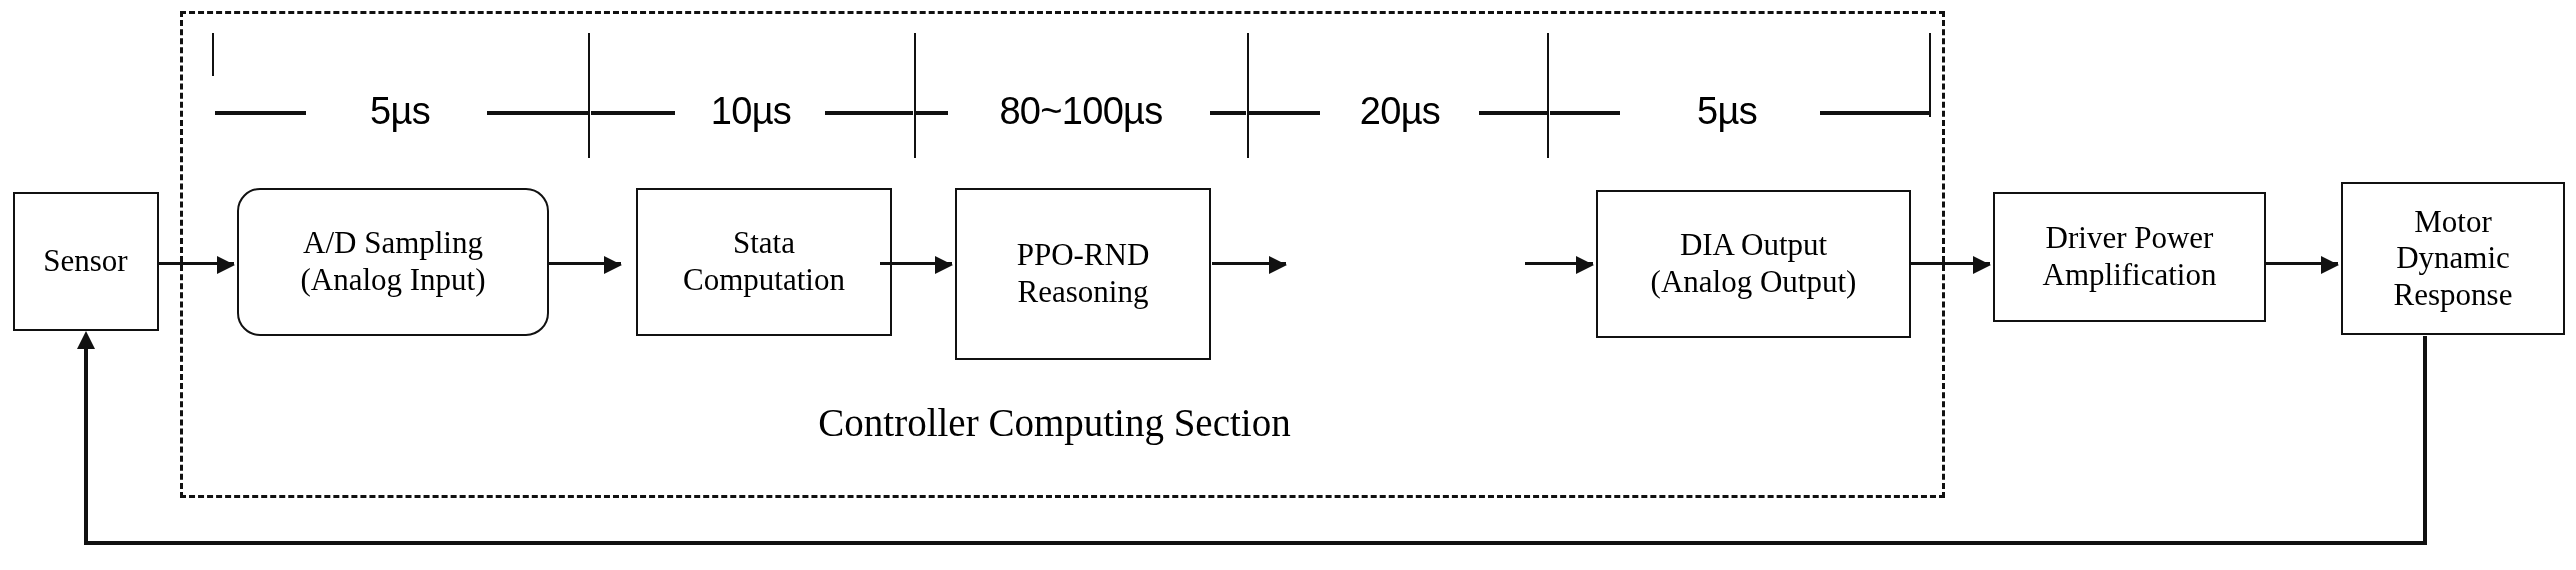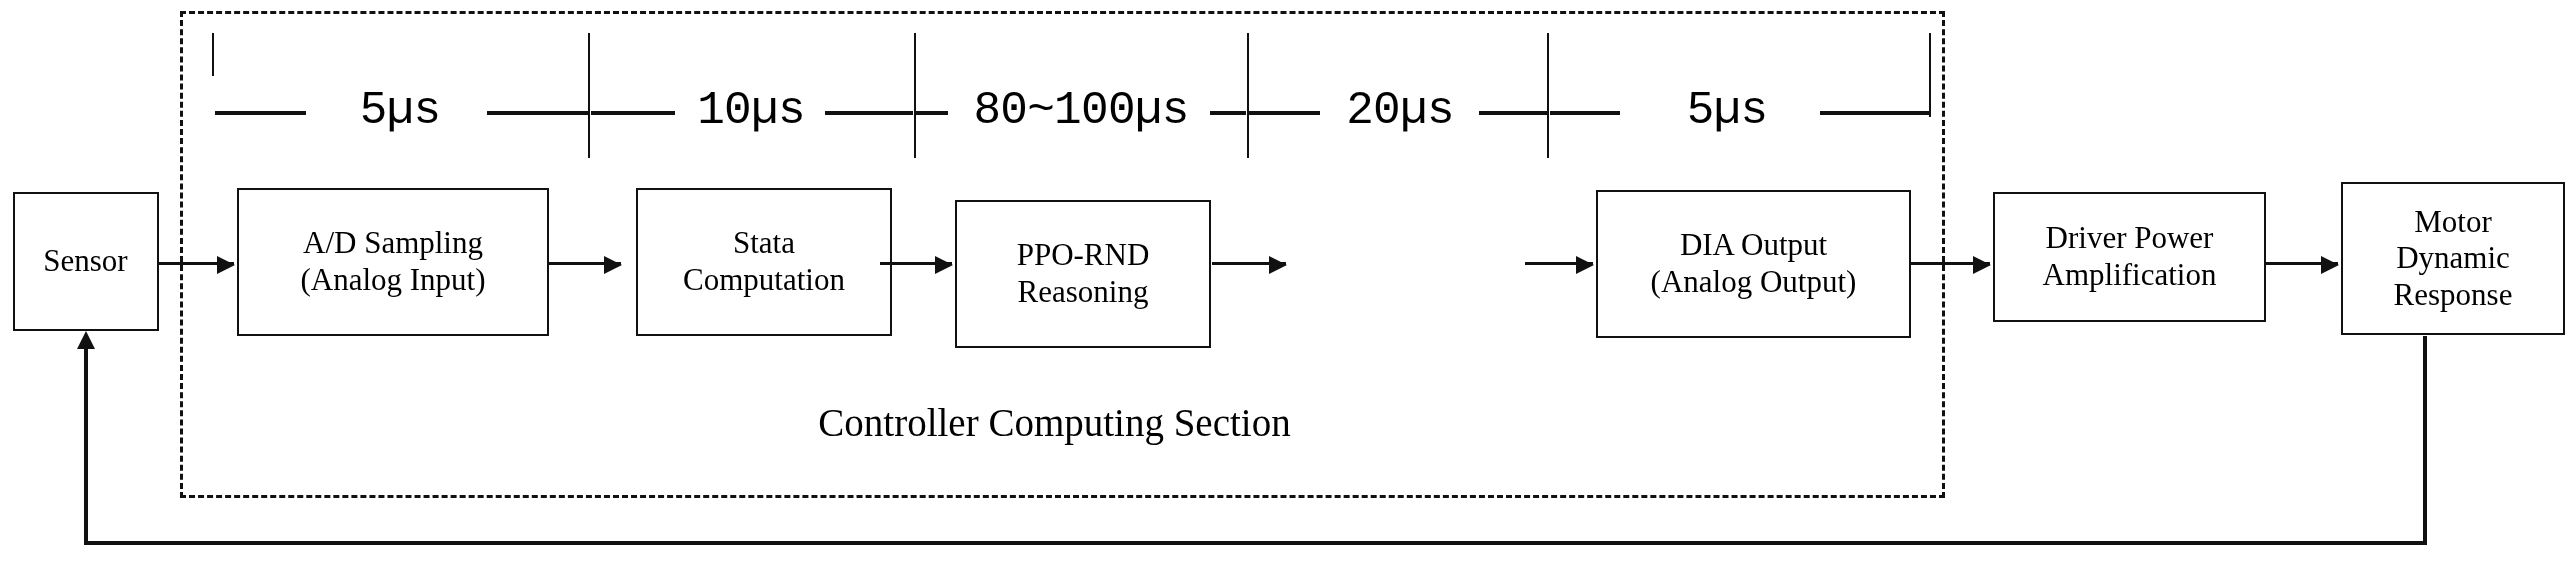--- a/index.html
+++ b/index.html
@@ -70,22 +70,22 @@
     border-left: 2.8px solid #111111;
   }
   .seg-line {
     position: absolute;
     height: 0;
     border-top: 4.2px solid #111111;
   }
   .seg-label {
     position: absolute;
     color: #000000;
-    font-family: Liberation Mono, monospace;
-    font-size: 46px;
+    font-family: Liberation Sans, sans-serif;
+    font-size: 38px;
     white-space: nowrap;
     transform: translate(-50%, -50%);
     letter-spacing: -0.7px;
     background: #ffffff;
     padding: 0 4.2px;
   }
 
   
   .region-caption {
     position: absolute;
@@ -144,31 +144,31 @@
     <div class="seg-label" style="left:1727px; top:111px;">5µs</div>
     <div class="seg-line" style="left:1820px; top:111px; width:111px;"></div>
 
     <div class="tick" style="left:1929px; top:33px; height:84px;"></div>
   </div>
 
   <div class="proc-box" style="left:12.5px; top:192px; width:146px; height:139px;">
     <span class="lbl">Sensor</span>
   </div>
 
-  <div class="proc-box" style="left:237px; top:188px; width:312px; height:148px;">
+  <div class="proc-box" style="left:237px; top:188px; width:312px; height:148px;border-radius:23px;">
     <span class="lbl">A/D Sampling
 (Analog Input)</span>
   </div>
 
   <div class="proc-box" style="left:624px; top:188px; width:256px; height:148px;margin-left:12px;">
     <span class="lbl">Stata
 Computation</span>
   </div>
 
-  <div class="proc-box" style="left:955px; top:200px; width:256px; height:148px;">
+  <div class="proc-box" style="left:955px; top:188px; width:256px; height:172px;">
     <span class="lbl">PPO-RND
 Reasoning</span>
   </div>
 
 
   <div class="proc-box" style="left:1596px; top:190px; width:315px; height:148px;">
     <span class="lbl">DIA Output
 (Analog Output)</span>
   </div>
 

